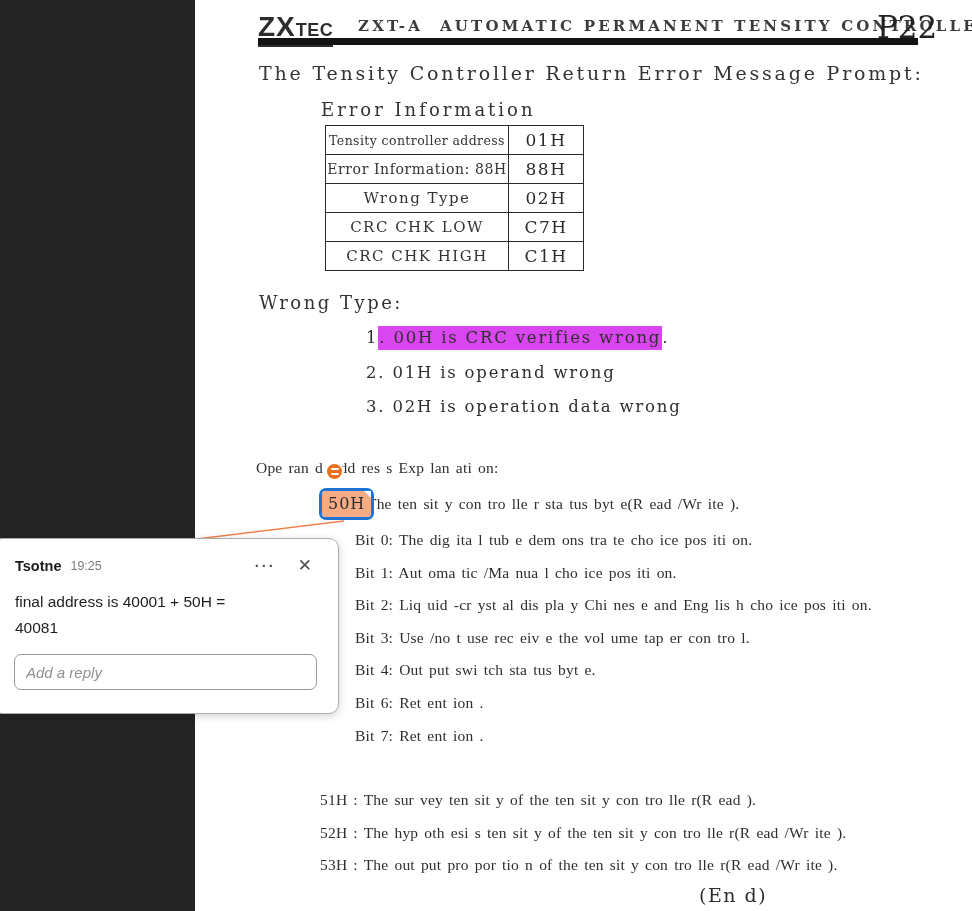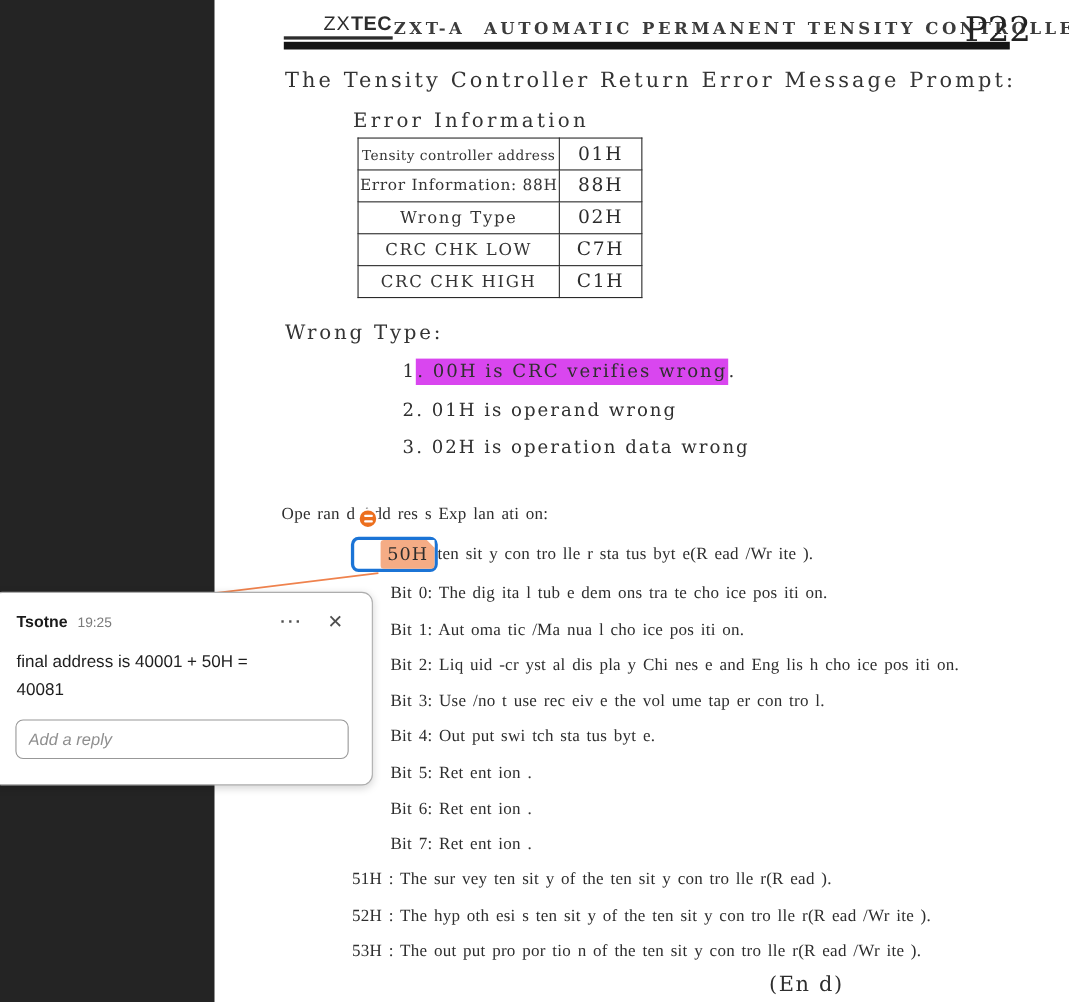--- a/index.html
+++ b/index.html
@@ -11,21 +11,21 @@
     font-family:"Liberation Serif", serif;
   }
   .abs{position:absolute;}
 
   
   .sidebar{left:0;top:0;width:195px;height:911px;background:#242424;z-index:1;}
 
   
   .logo{left:258px;top:11px;z-index:2;color:#2d2d2d;border-bottom:3px solid #2d2d2d;
         padding-bottom:1px;font-family:"Liberation Sans",sans-serif;white-space:pre;}
-  .logo .zx{font-size:18px;font-weight:normal;letter-spacing:1px;margin-left:36px;}
+  .logo .zx{font-size:28px;font-weight:bold;letter-spacing:1px;}
   .logo .tec{font-size:18px;font-weight:bold;letter-spacing:0.5px;}
   .hdr-title{left:358px;top:17px;z-index:2;font-size:15px;font-weight:bold;color:#3c3c3c;
              letter-spacing:3.2px;white-space:pre;font-family:"DejaVu Serif",serif;}
   .p22{left:877px;top:9px;z-index:2;font-size:31px;color:#222;font-family:"DejaVu Serif",serif;}
   .hdr-rule{left:258px;top:38px;width:660px;height:7px;background:#141414;z-index:2;}
 
   
   .doc-heading{left:259px;top:62px;font-size:19px;color:#333;letter-spacing:2.8px;
                white-space:pre;font-family:"DejaVu Serif",serif;}
   .tbl-caption{left:321px;top:99px;font-size:18px;color:#333;letter-spacing:3px;
@@ -60,21 +60,21 @@
   .regs{left:320px;top:789px;}
   .regs .doc-line{height:32.7px;line-height:22px;}
   .end-label{left:699px;top:884px;font-size:19px;color:#2e2e2e;letter-spacing:1.5px;
              white-space:pre;font-family:"DejaVu Serif",serif;}
 
   
   .addr-box{left:319px;top:488px;z-index:3;border:3px solid #1B74D6;border-radius:7px;
             background:#fff;padding:0;cursor:pointer;}
   .addr-box .inner{position:relative;display:block;background:#F5AC85;padding:3px 6px 4px 6px;
                    border-radius:3px;font-size:16px;letter-spacing:1px;color:#2c2c2c;
-                   font-family:"DejaVu Serif",serif;margin-left:24px;}
+                   font-family:"DejaVu Serif",serif;}
   .addr-box .fold{position:absolute;top:0;right:0;width:0;height:0;
                   border-top:7px solid #ffffff;border-left:7px solid transparent;}
   .note-marker{left:325px;top:462px;z-index:4;width:15px;height:15px;background:#EC6F1E;
                border:2px solid #ffffff;border-radius:50%;cursor:pointer;}
   .note-marker::before,.note-marker::after{content:"";position:absolute;left:3.5px;width:8px;height:2px;
                background:#ffffff;border-radius:1px;}
   .note-marker::before{top:4px;}
   .note-marker::after{top:8.5px;}
 
   
@@ -152,21 +152,20 @@
 <div class="abs note-marker"></div>
 
 <div class="abs doc-line addr-desc">The ten sit y con tro lle r sta tus byt e(R ead /Wr ite ).</div>
 
 <div class="abs bits">
   <div class="doc-line">Bit 0: The dig ita l tub e dem ons tra te cho ice pos iti on.</div>
   <div class="doc-line">Bit 1: Aut oma tic /Ma nua l cho ice pos iti on.</div>
   <div class="doc-line">Bit 2: Liq uid -cr yst al dis pla y Chi nes e and Eng lis h cho ice pos iti on.</div>
   <div class="doc-line">Bit 3: Use /no t use rec eiv e the vol ume tap er con tro l.</div>
   <div class="doc-line">Bit 4: Out put swi tch sta tus byt e.</div>
-  <div class="doc-line">Bit 5: Ret ent ion .</div>
   <div class="doc-line">Bit 6: Ret ent ion .</div>
   <div class="doc-line">Bit 7: Ret ent ion .</div>
 </div>
 
 <div class="abs regs">
   <div class="doc-line">51H : The sur vey ten sit y of the ten sit y con tro lle r(R ead ).</div>
   <div class="doc-line">52H : The hyp oth esi s ten sit y of the ten sit y con tro lle r(R ead /Wr ite ).</div>
   <div class="doc-line">53H : The out put pro por tio n of the ten sit y con tro lle r(R ead /Wr ite ).</div>
 </div>
 

